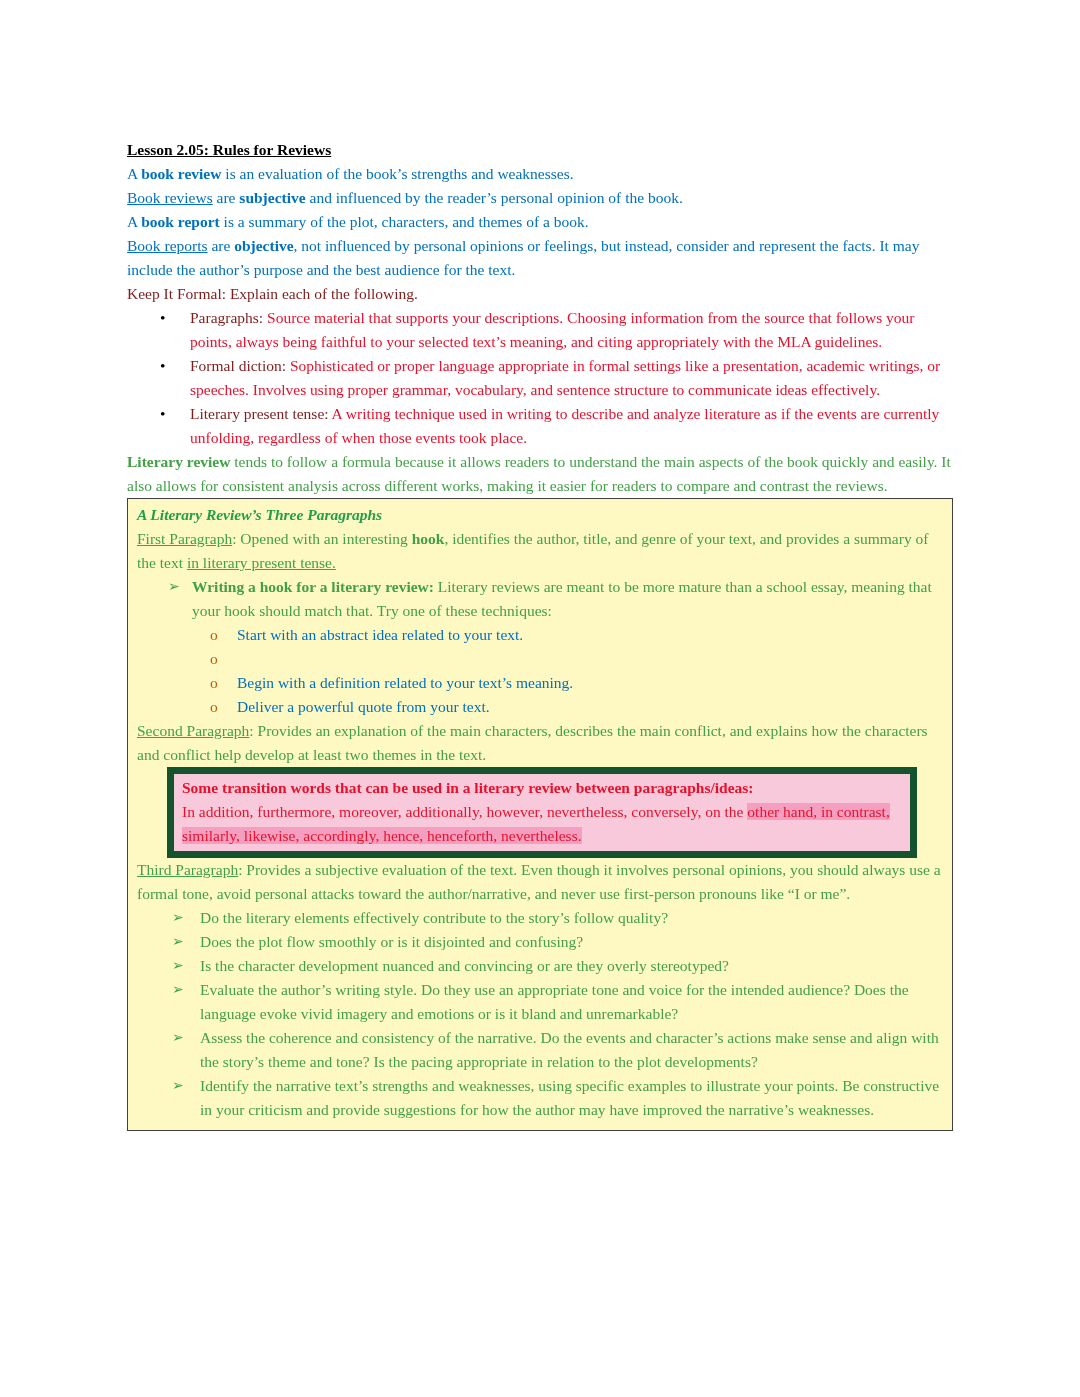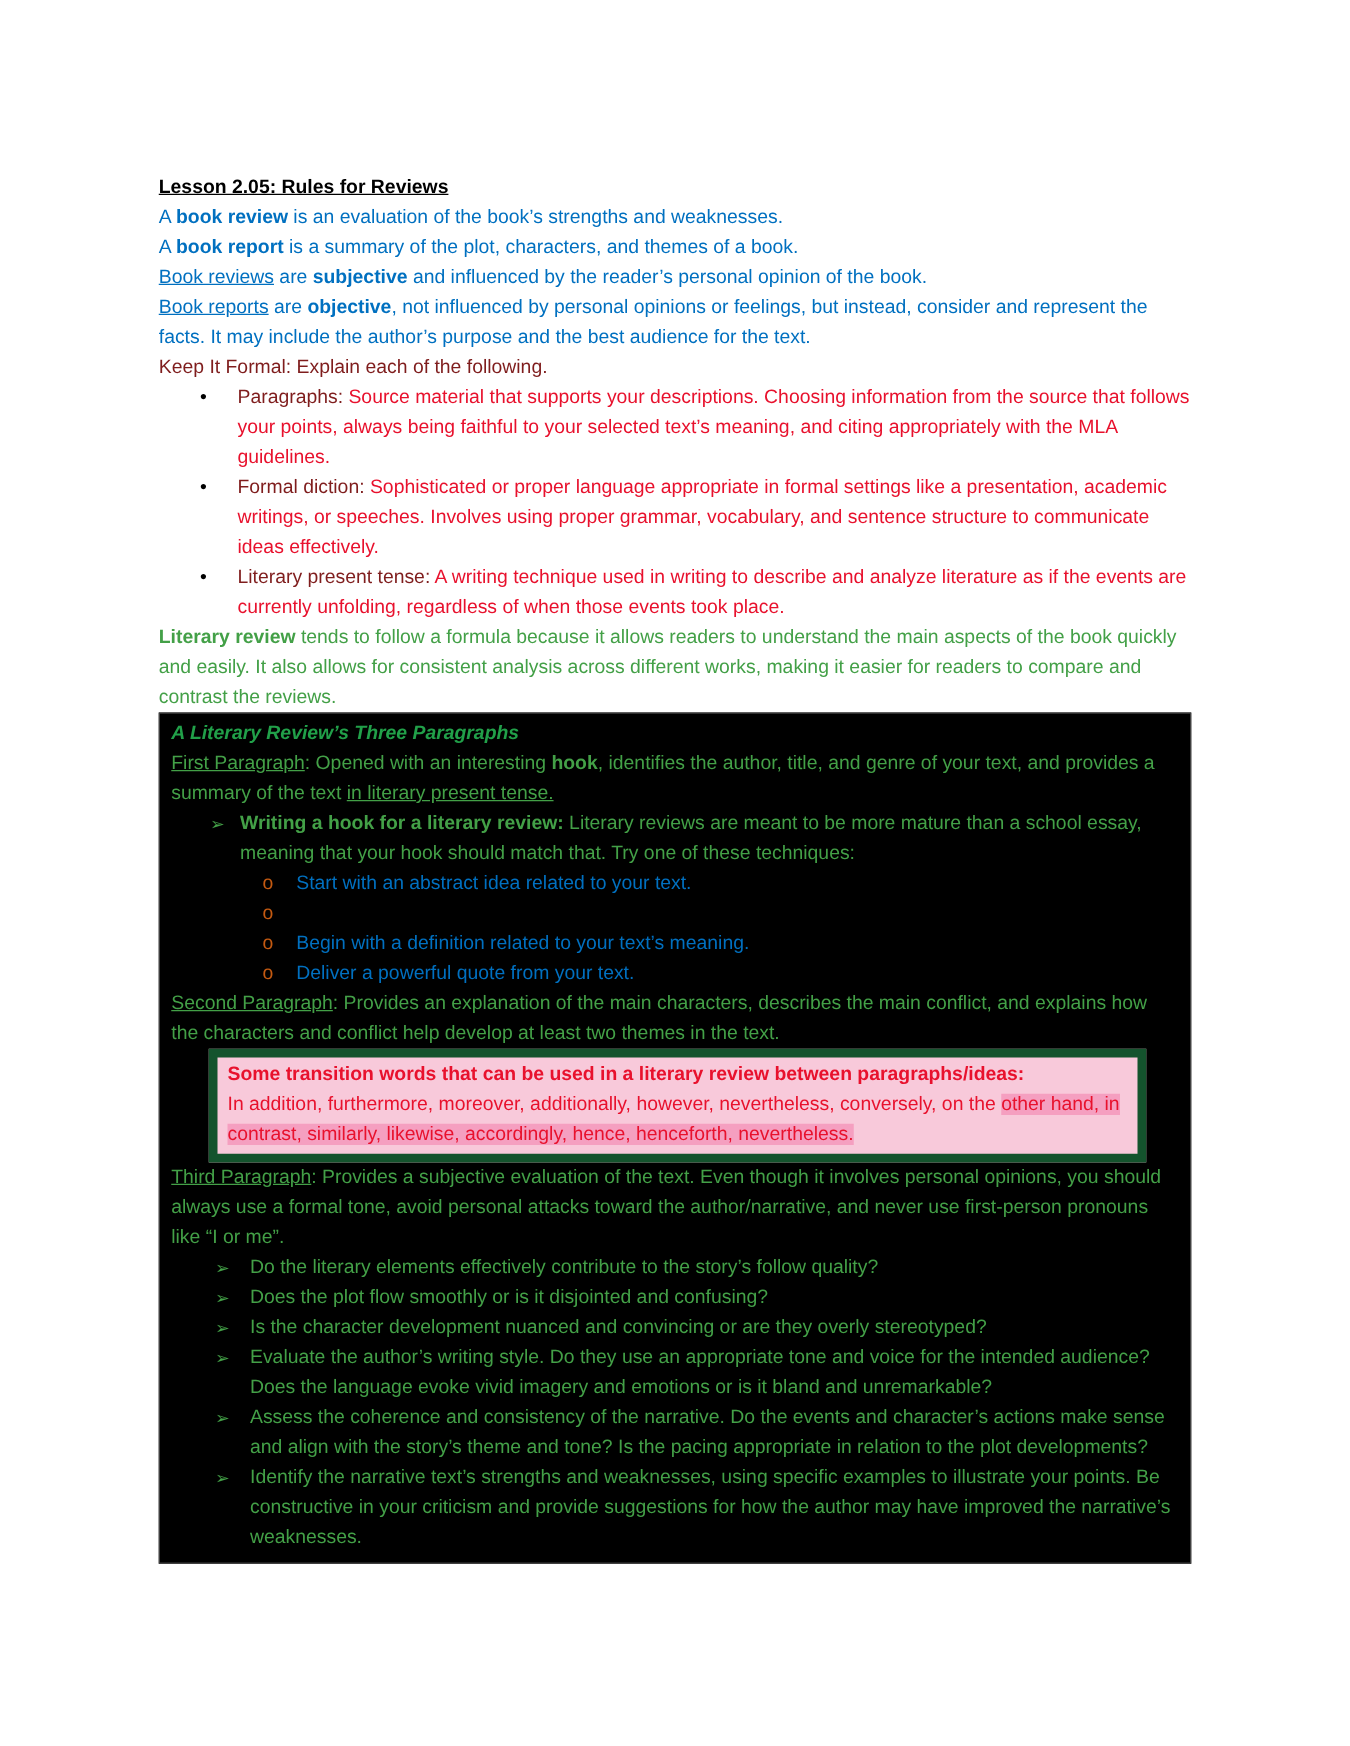--- a/index.html
+++ b/index.html
@@ -6,21 +6,21 @@
   html, body { background:#ffffff; }
   body {
     width:1080px; height:1397px; overflow:hidden;
     font-family:"Liberation Sans", sans-serif;
     color:#000;
   }
   .page {
     position:relative;
     width:1080px; height:1093px;
     padding:138px 127px 40px 127px;
-    font-size:15.5px; line-height:24px;
+    font-size:15.5px; line-height:24px;font-family:Liberation Serif, serif;
   }
   .title {
     font-weight:700;
     text-decoration:underline;
     color:#000;
   }
   .blue  { color:#0070C0; }
   .red   { color:#E8112D; }
   .green { color:#43A047; }
   .black { color:#7f1d1d; }
@@ -29,21 +29,21 @@
 
   .row { display:flex; align-items:flex-start; }
   .marker { flex:0 0 auto; }
   .btext { flex:1 1 auto; }
 
   .main-bullet { padding-left:33px; }
   .main-bullet .marker { width:30px; color:#000; }
 
   .review-box {
     border:1px solid #404040;
-    background:#000000;
+    background:#fef9c3;
     padding:4px 9px 8px 9px;
   }
   .box-heading {
     font-weight:700;
     font-style:italic;
     color:#21A049;
   }
 
   .arrow-row { padding-left:31px; }
   .arrow-row .marker { width:24px; color:#43A047; font-size:14px; }
@@ -66,23 +66,23 @@
 </style>
 </head>
 <body>
 
 <div class="page">
 
   <div class="title">Lesson 2.05: Rules for Reviews</div>
 
   <p class="blue"><span>A </span><b>book review</b><span> is an evaluation of the book’s strengths and weaknesses.</span></p>
 
+  <p class="blue"><span class="u">Book reviews</span><span> are </span><b>subjective</b><span> and influenced by the reader’s personal opinion of the book.</span></p>
+
   <p class="blue"><span>A </span><b>book report</b><span> is a summary of the plot, characters, and themes of a book.</span></p>
-
-  <p class="blue"><span class="u">Book reviews</span><span> are </span><b>subjective</b><span> and influenced by the reader’s personal opinion of the book.</span></p>
 
   <p class="blue"><span class="u">Book reports</span><span> are </span><b>objective</b><span>, not influenced by personal opinions or feelings, but instead, consider and represent the facts. It may include the author’s purpose and the best audience for the text.</span></p>
 
   <p class="black">Keep It Formal: Explain each of the following.</p>
 
   <div class="row main-bullet">
     <span class="marker">•</span>
     <div class="btext"><span class="black">Paragraphs: </span><span class="red">Source material that supports your descriptions. Choosing information from the source that follows your points, always being faithful to your selected text’s meaning, and citing appropriately with the MLA guidelines.</span></div>
   </div>
 

